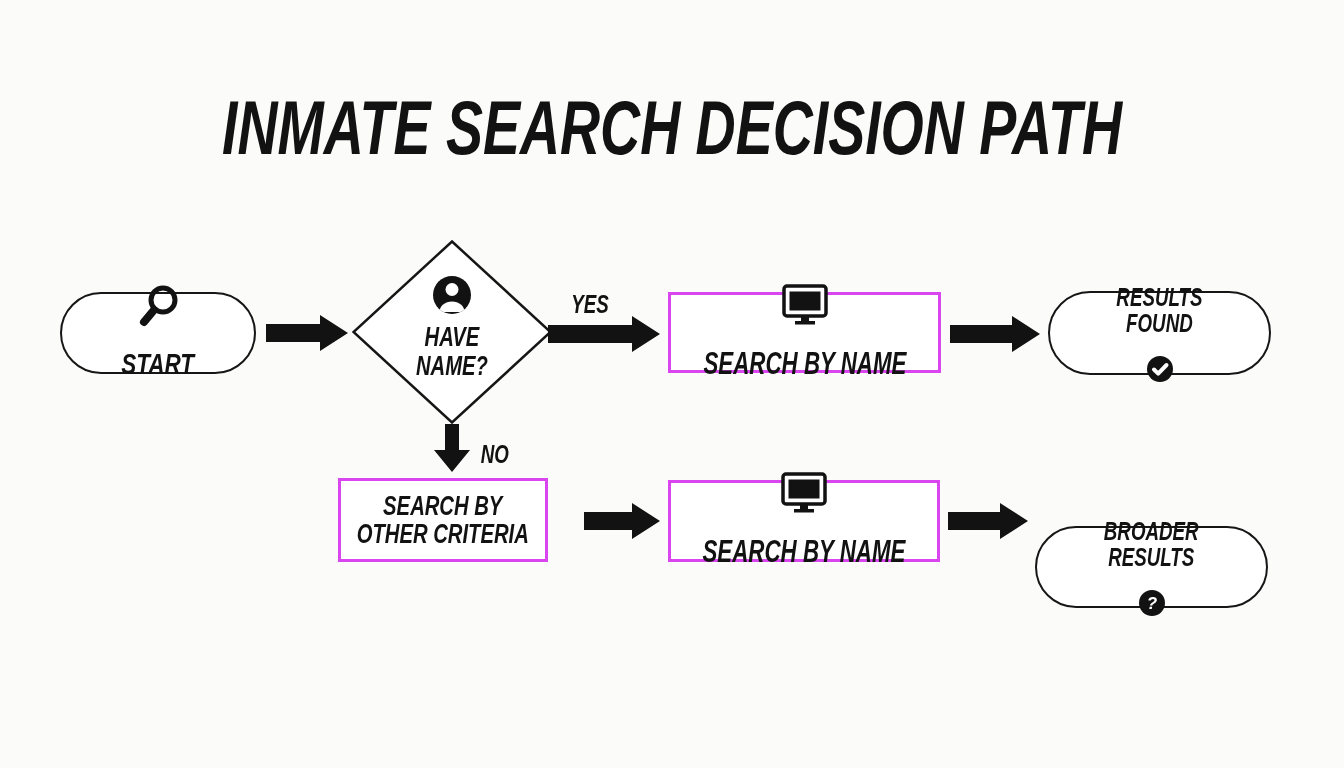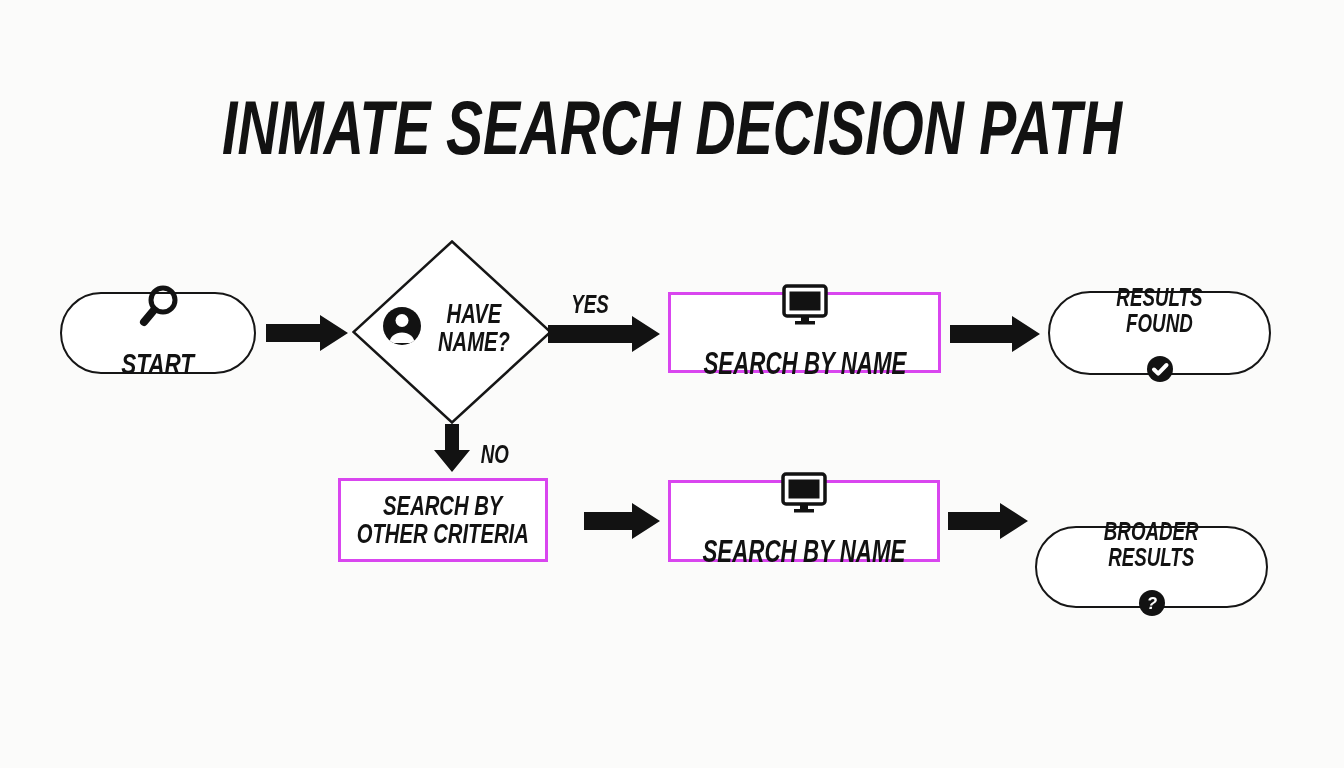--- a/index.html
+++ b/index.html
@@ -40,21 +40,21 @@
   .node .icon{display:flex;align-items:center;justify-content:center;flex:none;}
 
   #start{left:60px;top:292px;width:196px;height:82px;gap:18px;}
   #start .lbl{font-size:30px;}
 
   
   .diamond-wrap{position:absolute;left:352px;top:240px;width:200px;height:184px;}
   .diamond-wrap svg.shape{position:absolute;left:0;top:0;}
   .diamond-content{
     position:absolute;left:0;top:0;width:100%;height:100%;
-    display:flex;flex-direction:row;align-items:center;justify-content:center;
+    display:flex;flex-direction:column;align-items:center;justify-content:center;
     transform:translateY(-4px);gap:5px;
   }
   .diamond-content .lbl{font-size:27px;}
 
   .edge-label{position:absolute;font-size:25px;}
   #yes-label{left:564px;top:290px;width:52px;text-align:center;}
   #no-label{left:476px;top:440px;}
 
   .arrow{position:absolute;}
 

